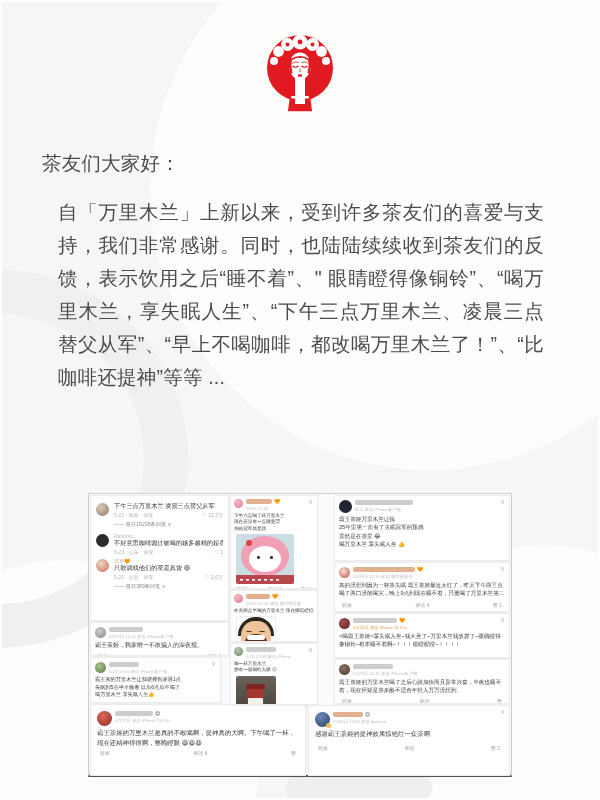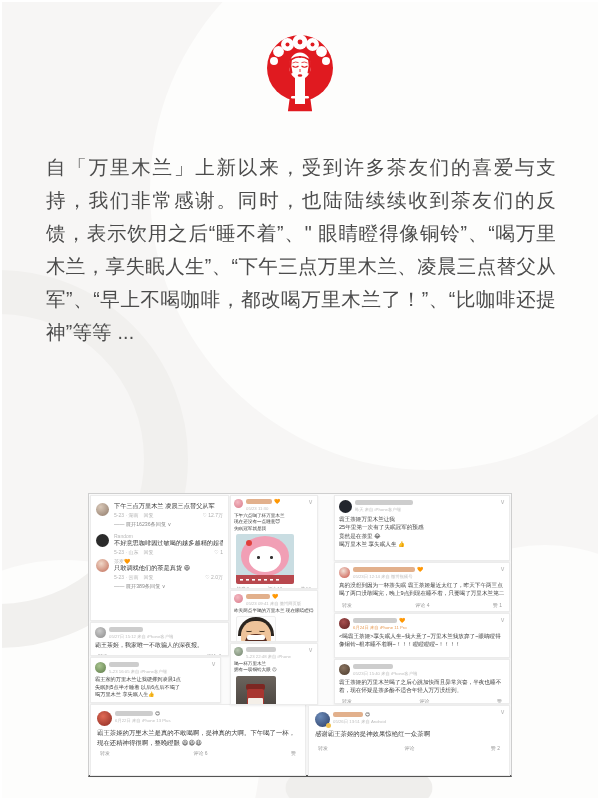--- a/index.html
+++ b/index.html
@@ -18,21 +18,21 @@
   #wm4{left:-190px;top:270px;width:290px;height:290px;background:transparent;border:44px solid #f1f0ee}
   #wm5{left:303px;top:732px;width:112px;height:112px;background:#efeeec;border-radius:14px;transform:rotate(45deg)}
 
   
   #logo{position:absolute;left:264px;top:30px;width:72px;height:84px;z-index:2}
 
   
   #letter{position:absolute;left:42px;top:147px;width:518px;z-index:2;
     color:#4c4c4c;font-size:19.5px;line-height:33px;letter-spacing:.2px;text-align:justify}
   #letter .greeting{margin:0 0 15px 0;text-align:left}
-  #letter p{margin:4px}
+  #letter p{margin:16px}
 
   
   #collage{position:absolute;left:88px;top:493px;width:424px;height:284px;z-index:2;
     background:#fbfbfb;border:1px solid #cfcfcf;border-bottom:2px solid #5a5a5a;box-sizing:border-box}
   .post,.panel{position:absolute;background:#fff;border:1px solid #ececec;
     box-shadow:0 1px 2px rgba(0,0,0,.07);box-sizing:border-box;overflow:hidden;padding:4px}
 
   
   #comments{left:1px;top:1px;width:139px;height:126px;padding:6px 5px}
   .crow{position:relative;padding-left:18px;margin-bottom:3px;min-height:13px}
@@ -160,20 +160,21 @@
     <path d="M28.5,33 q3,-1.8 6,-.4" fill="none" stroke="#e01a20" stroke-width=".8"></path>
     <path d="M37.5,32.6 q3,-1.4 6,.4" fill="none" stroke="#e01a20" stroke-width=".8"></path>
     <path d="M36,39 l0,3" stroke="#e01a20" stroke-width=".9"></path>
     <ellipse cx="36" cy="45.5" rx="2.3" ry="1.3" fill="#e01a20"></ellipse>
 
     <rect x="27" y="66" width="18" height="2.6" rx="1.3" fill="#ffffff"></rect>
   </svg>
 </div>
 
 <div id="letter">
+  <div class="greeting">茶友们大家好：</div>
   <p>自「万里木兰」上新以来，受到许多茶友们的喜爱与支持，我们非常感谢。同时，也陆陆续续收到茶友们的反馈，表示饮用之后“睡不着”、" 眼睛瞪得像铜铃”、“喝万里木兰，享失眠人生”、“下午三点万里木兰、凌晨三点替父从军”、“早上不喝咖啡，都改喝万里木兰了！”、“比咖啡还提神”等等 ...</p>
 </div>
 
 <div id="collage">
 
   <div class="panel" id="comments">
     <div class="crow">
       <div class="c-av av-a"></div>
       <div class="c-text">下午三点万里木兰 凌晨三点替父从军</div>
       <div class="c-meta">

